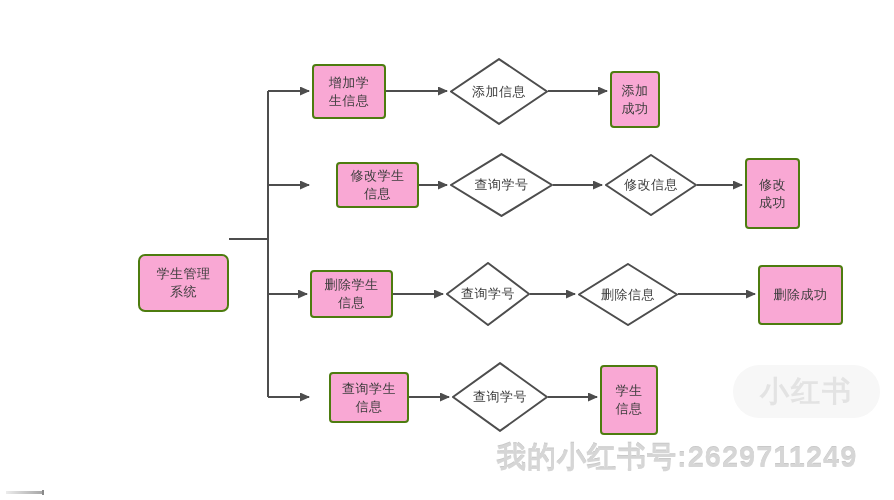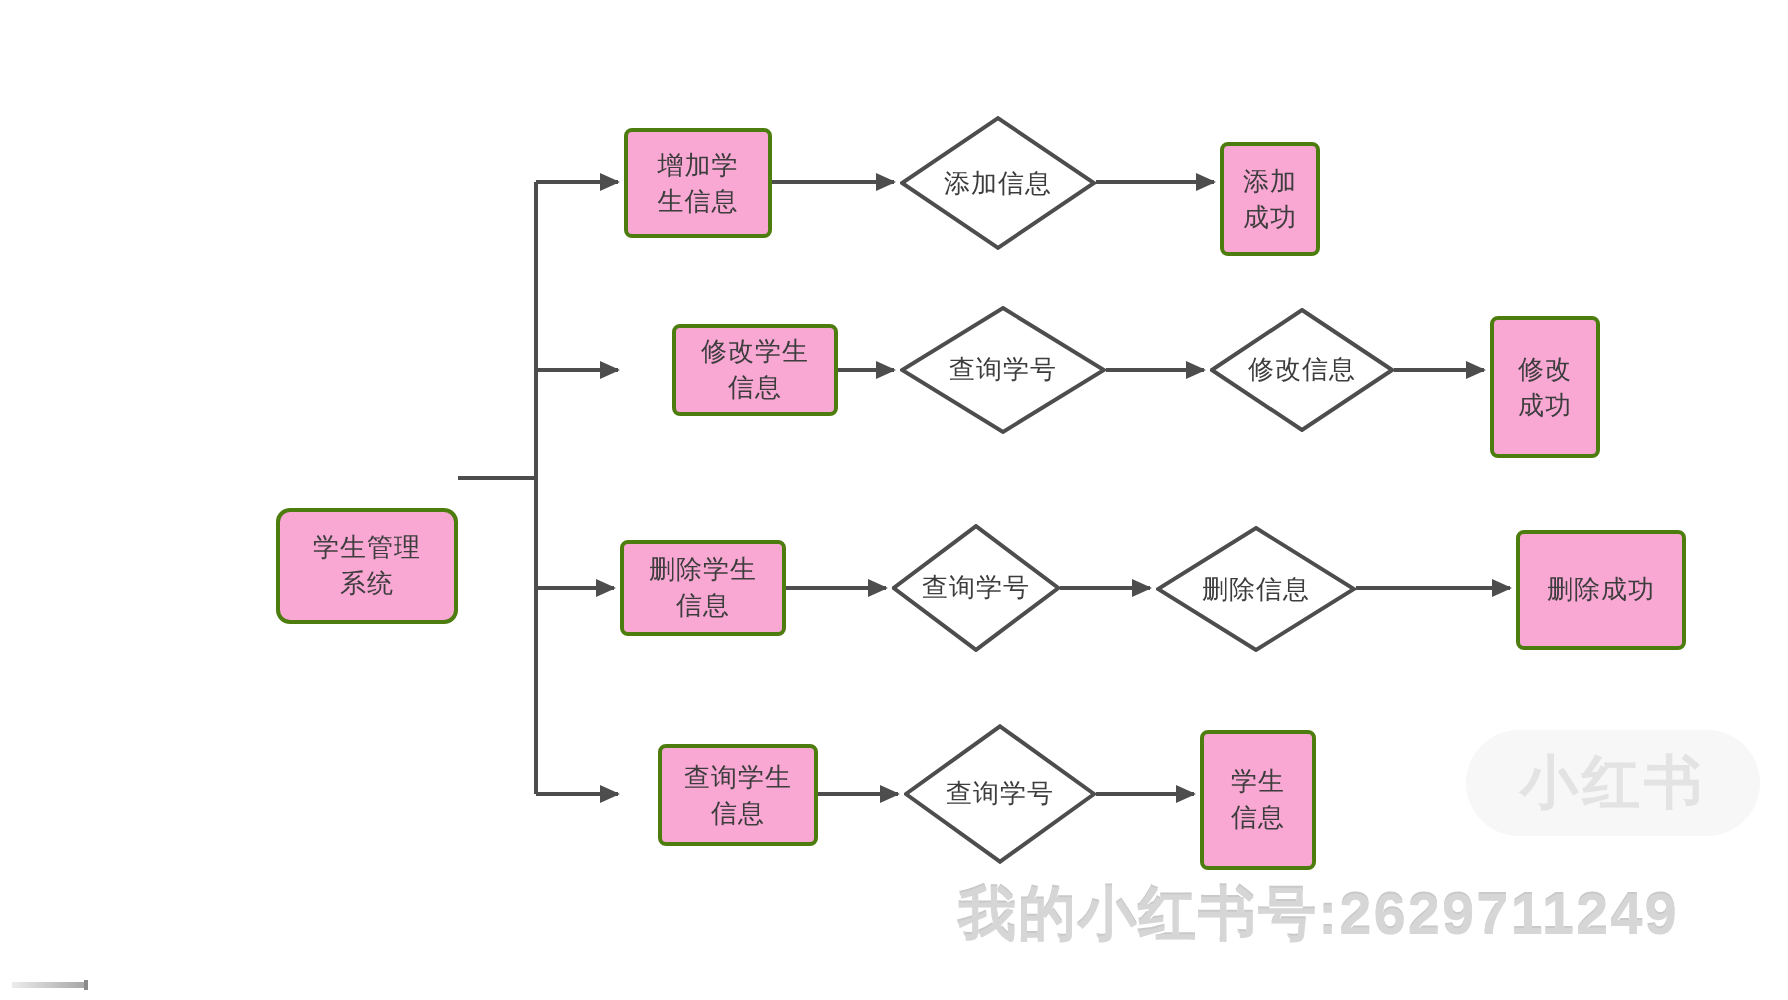--- a/index.html
+++ b/index.html
@@ -78,21 +78,21 @@
     align-items: center;
     justify-content: center;
     font-size: 29px;
     font-weight: bold;
     color: #e3e3e3;
     letter-spacing: 2px;
     z-index: 3;
   }
   .wm-caption {
     position: absolute;
-    left: 479px; top: 438px;
+    left: 497px; top: 438px;
     font-size: 29px;
     font-weight: bold;
     color: #d6d6d6;
     letter-spacing: 1px;
     text-shadow: 0 1px 0 #ffffff, 0 -1px 0 #c9c9c9;
     z-index: 3;
     white-space: nowrap;
     text-align: right;
   }
   .partial-line {

